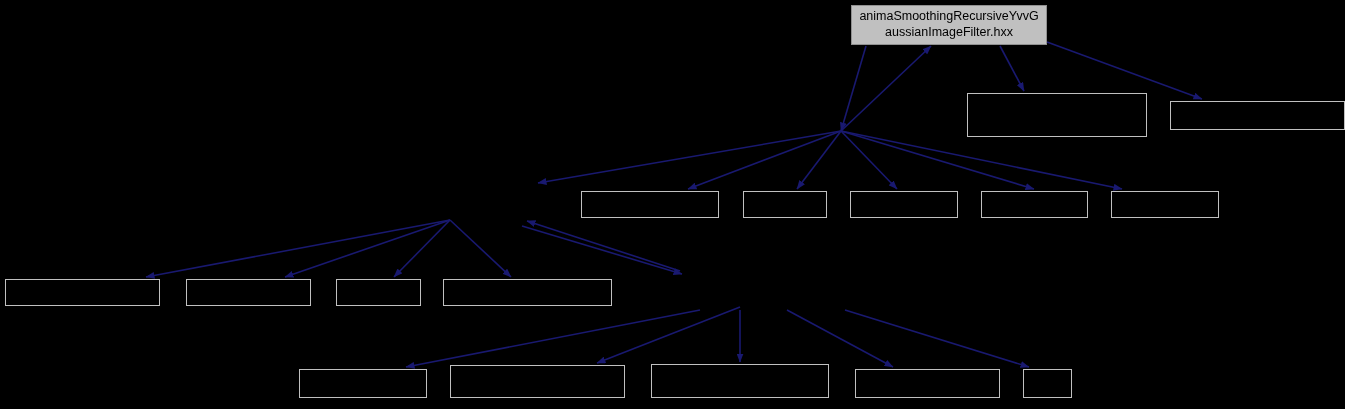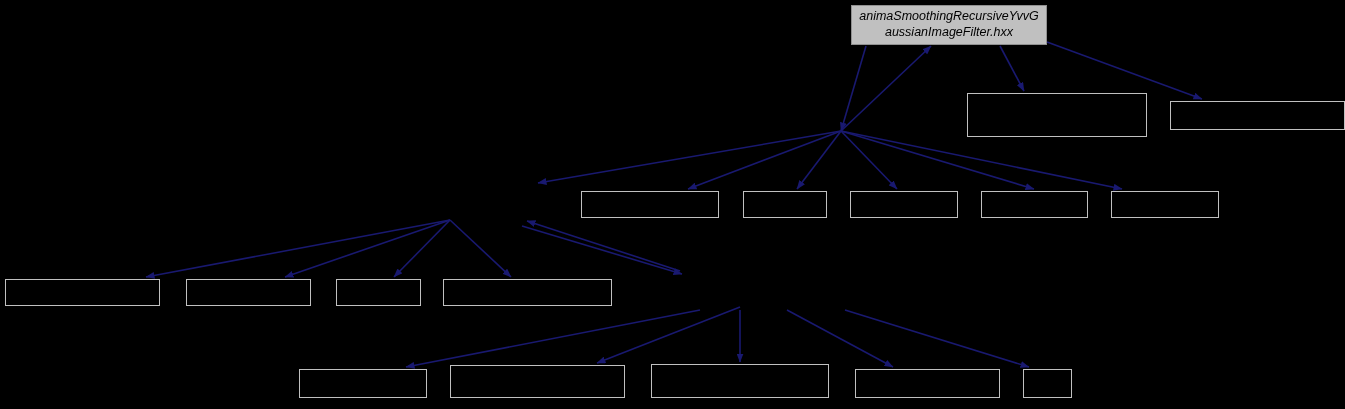--- a/index.html
+++ b/index.html
@@ -29,21 +29,20 @@
     background: #000000;
     border: 1px solid #c0c0c0;
   }
   .node-box.root {
     background: #c0c0c0;
     border: 1px solid #909090;
     display: flex;
     align-items: center;
     justify-content: center;
     text-align: center;
-    font-style: italic;
   }
   .node-label {
     font-family: "Liberation Sans", sans-serif;
     font-size: 12.5px;
     line-height: 1.25;
     color: #000000;
     padding: 0 4px;
     white-space: normal;
     word-break: break-word;
   }

